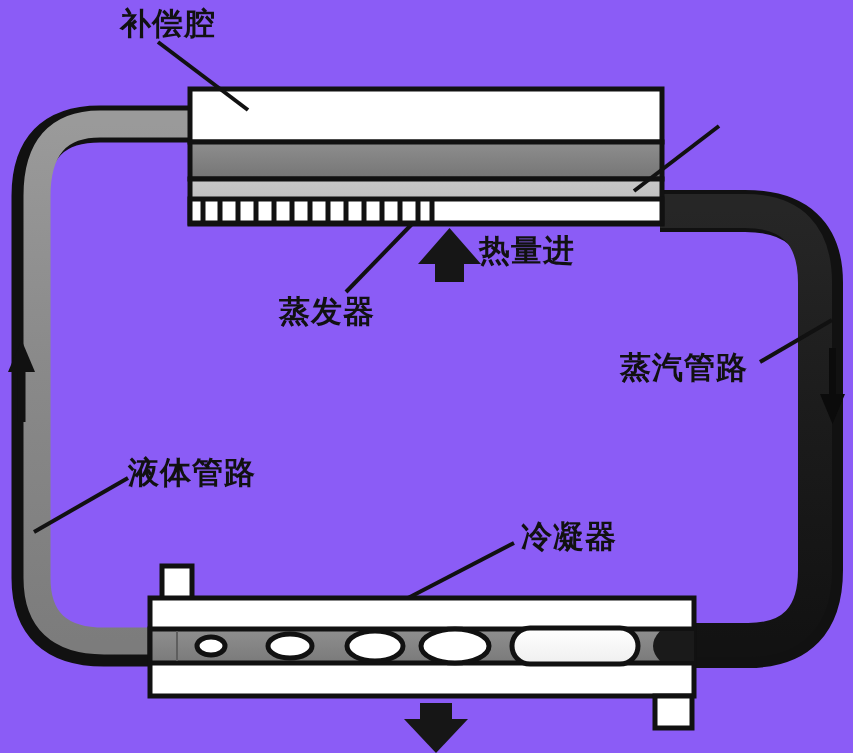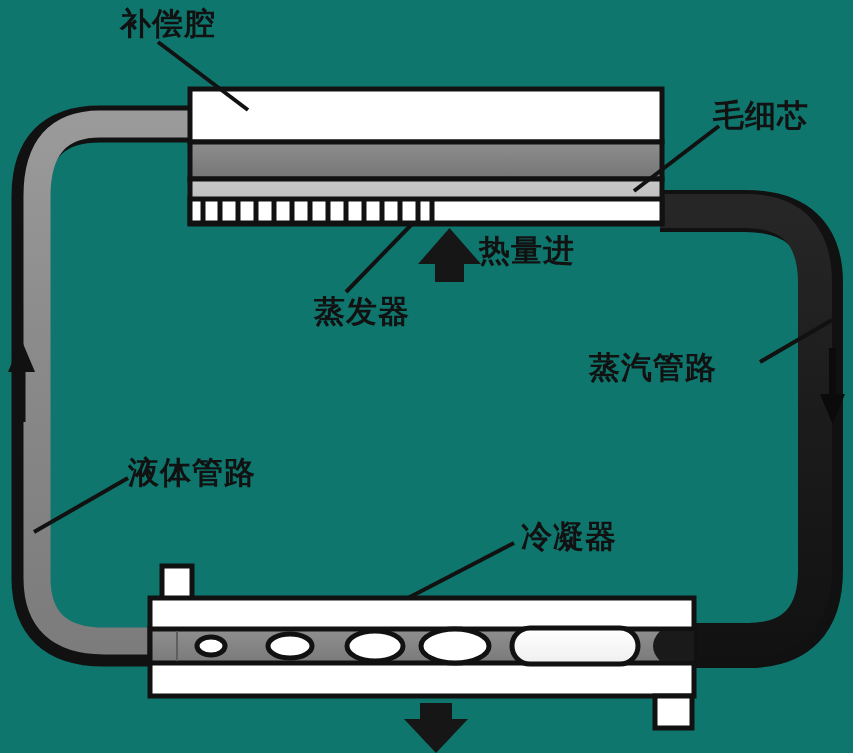--- a/index.html
+++ b/index.html
@@ -7,21 +7,21 @@
     padding: 0;
     background: #ffffff;
   }
   body {
     font-family: "Liberation Serif", "DejaVu Serif", serif;
   }
   #diagram-root {
     position: relative;
     width: 853px;
     height: 753px;
-    background: #0f766e;
+    background: #8b5cf6;
     overflow: hidden;
   }
   #diagram-svg {
     position: absolute;
     left: 0;
     top: 0;
     width: 853px;
     height: 753px;
   }
   .lbl {
@@ -156,26 +156,25 @@
       <line x1="719" y1="126" x2="634" y2="191"></line>
       <line x1="346" y1="292" x2="412" y2="224"></line>
       <line x1="760" y1="362" x2="832" y2="320"></line>
       <line x1="128" y1="478" x2="34" y2="532"></line>
       <line x1="514" y1="543" x2="408" y2="598"></line>
     </g>
   </svg>
 
   <div class="lbl lbl-big" style="left:120px; top:8px;">补偿腔</div>
 
-  <div class="lbl lbl-big" style="left:713px; top:100px;">毛细芯</div>
 
-  <div class="lbl lbl-big" style="left:279px; top:296px;margin-left:35px;">蒸发器</div>
+  <div class="lbl lbl-big" style="left:279px; top:296px;">蒸发器</div>
 
   <div class="lbl lbl-big" style="left:479px; top:235px;">热量进</div>
 
-  <div class="lbl lbl-big" style="left:589px; top:352px;text-align:right;">蒸汽管路</div>
+  <div class="lbl lbl-big" style="left:620px; top:352px;text-align:right;">蒸汽管路</div>
 
   <div class="lbl lbl-big" style="left:521px; top:521px;">冷凝器</div>
 
   <div class="lbl lbl-big" style="left:128px; top:457px;">液体管路</div>
 
 
 </div>
 
 </body></html>

